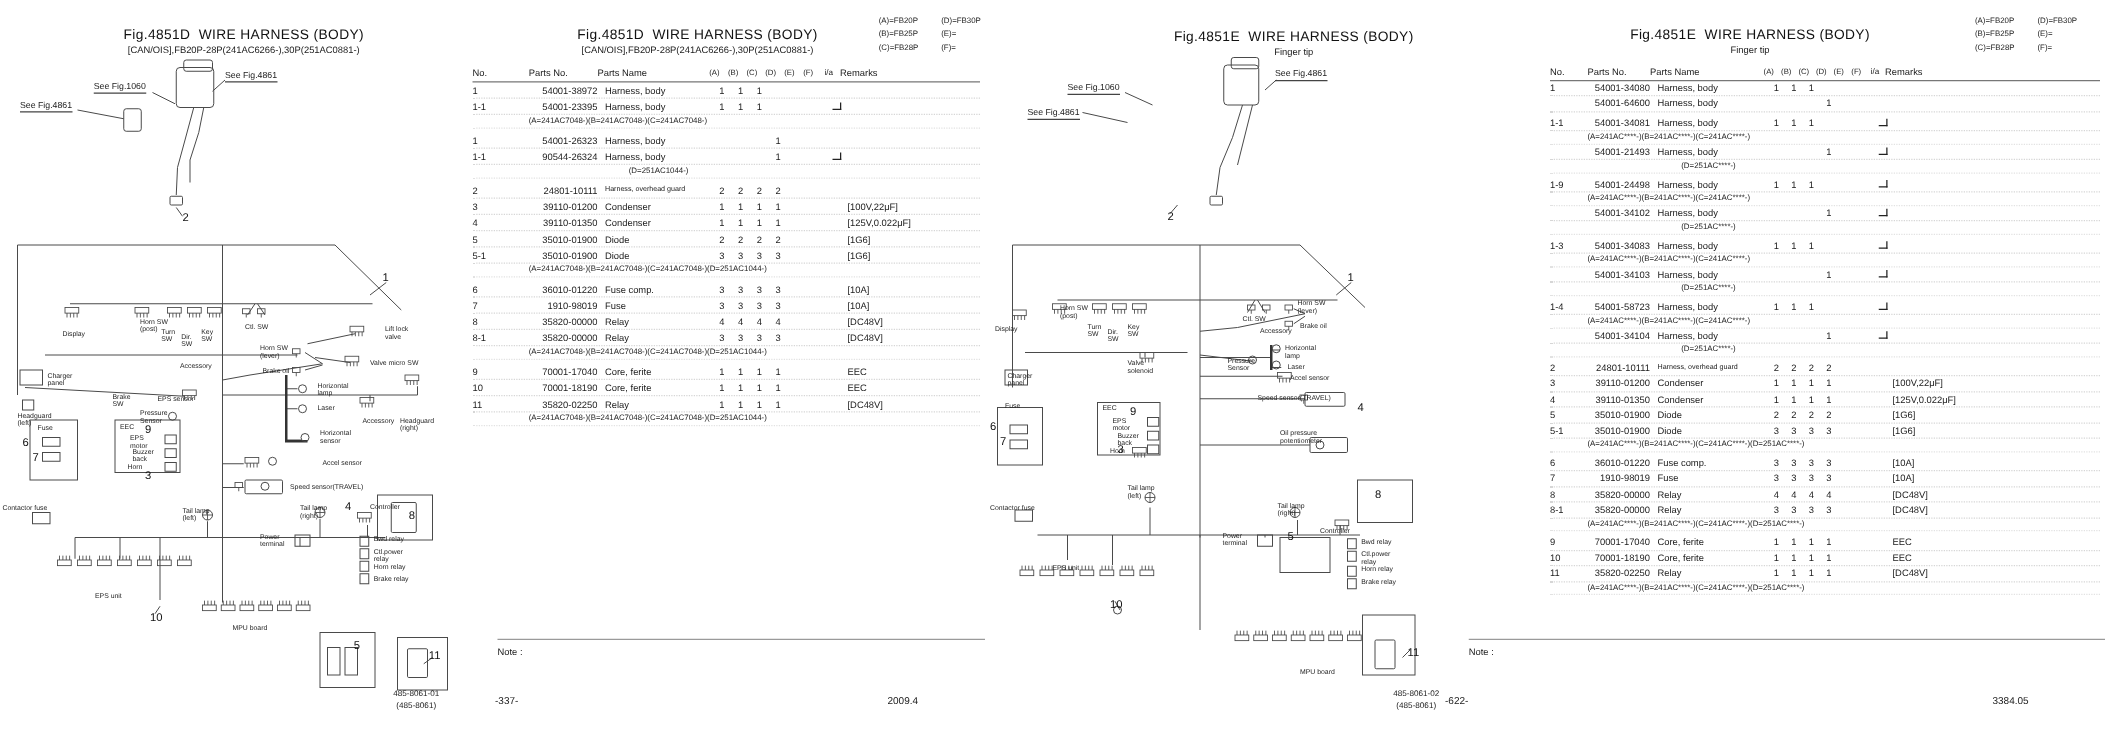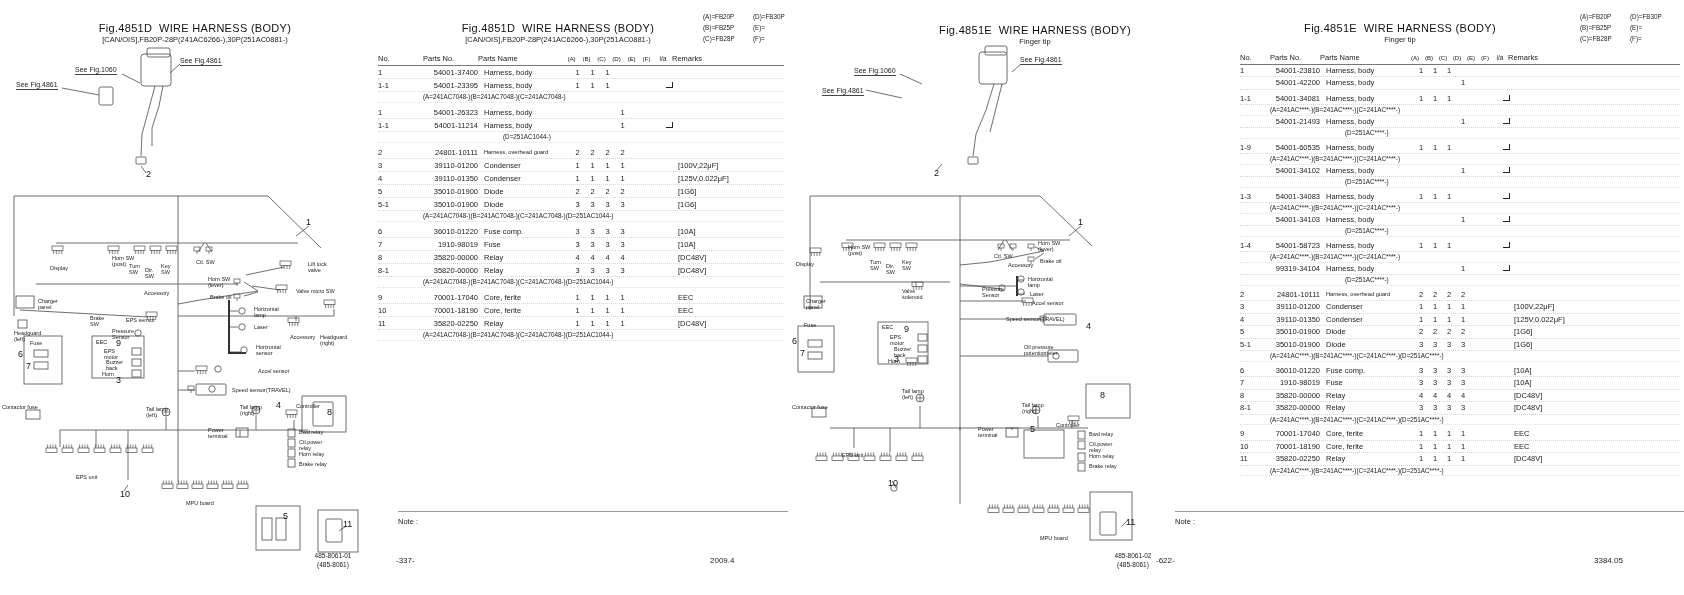--- a/index.html
+++ b/index.html
@@ -380,21 +380,21 @@
         <span class="c-q">(B)</span>
         <span class="c-q">(C)</span>
         <span class="c-q">(D)</span>
         <span class="c-q">(E)</span>
         <span class="c-q">(F)</span>
         <span class="c-ia">i/a</span>
         <span class="c-rem">Remarks</span>
       </div>
       <div class="prow">
         <span class="c-no">1</span>
-        <span class="c-pn">54001-37400</span>
+        <span class="c-pn">54001-38972</span>
         <span class="c-name">Harness, body</span>
         <span class="c-q">1</span>
         <span class="c-q">1</span>
         <span class="c-q">1</span>
         <span class="c-q"></span>
         <span class="c-q"></span>
         <span class="c-q"></span>
         <span class="c-ia"></span>
         <span class="c-rem"></span>
       </div>
@@ -420,21 +420,21 @@
         <span class="c-q"></span>
         <span class="c-q"></span>
         <span class="c-q">1</span>
         <span class="c-q"></span>
         <span class="c-q"></span>
         <span class="c-ia"></span>
         <span class="c-rem"></span>
       </div>
       <div class="prow">
         <span class="c-no">1-1</span>
-        <span class="c-pn">54001-11214</span>
+        <span class="c-pn">90544-26324</span>
         <span class="c-name">Harness, body</span>
         <span class="c-q"></span>
         <span class="c-q"></span>
         <span class="c-q"></span>
         <span class="c-q">1</span>
         <span class="c-q"></span>
         <span class="c-q"></span>
         <span class="c-ia"><i class="ia-mark"></i></span>
         <span class="c-rem"></span>
       </div>
@@ -900,34 +900,34 @@
         <span class="c-q">(B)</span>
         <span class="c-q">(C)</span>
         <span class="c-q">(D)</span>
         <span class="c-q">(E)</span>
         <span class="c-q">(F)</span>
         <span class="c-ia">i/a</span>
         <span class="c-rem">Remarks</span>
       </div>
       <div class="prow">
         <span class="c-no">1</span>
-        <span class="c-pn">54001-23810</span>
+        <span class="c-pn">54001-34080</span>
         <span class="c-name">Harness, body</span>
         <span class="c-q">1</span>
         <span class="c-q">1</span>
         <span class="c-q">1</span>
         <span class="c-q"></span>
         <span class="c-q"></span>
         <span class="c-q"></span>
         <span class="c-ia"></span>
         <span class="c-rem"></span>
       </div>
       <div class="prow">
         <span class="c-no"></span>
-        <span class="c-pn">54001-42200</span>
+        <span class="c-pn">54001-64600</span>
         <span class="c-name">Harness, body</span>
         <span class="c-q"></span>
         <span class="c-q"></span>
         <span class="c-q"></span>
         <span class="c-q">1</span>
         <span class="c-q"></span>
         <span class="c-q"></span>
         <span class="c-ia"></span>
         <span class="c-rem"></span>
       </div>
@@ -954,21 +954,21 @@
         <span class="c-q"></span>
         <span class="c-q">1</span>
         <span class="c-q"></span>
         <span class="c-q"></span>
         <span class="c-ia"><i class="ia-mark"></i></span>
         <span class="c-rem"></span>
       </div>
       <div class="prow sub ctr">(D=251AC****-)</div>
       <div class="prow gap">
         <span class="c-no">1-9</span>
-        <span class="c-pn">54001-60535</span>
+        <span class="c-pn">54001-24498</span>
         <span class="c-name">Harness, body</span>
         <span class="c-q">1</span>
         <span class="c-q">1</span>
         <span class="c-q">1</span>
         <span class="c-q"></span>
         <span class="c-q"></span>
         <span class="c-q"></span>
         <span class="c-ia"><i class="ia-mark"></i></span>
         <span class="c-rem"></span>
       </div>
@@ -1024,21 +1024,21 @@
         <span class="c-q">1</span>
         <span class="c-q"></span>
         <span class="c-q"></span>
         <span class="c-q"></span>
         <span class="c-ia"><i class="ia-mark"></i></span>
         <span class="c-rem"></span>
       </div>
       <div class="prow sub">(A=241AC****-)(B=241AC****-)(C=241AC****-)</div>
       <div class="prow">
         <span class="c-no"></span>
-        <span class="c-pn">99319-34104</span>
+        <span class="c-pn">54001-34104</span>
         <span class="c-name">Harness, body</span>
         <span class="c-q"></span>
         <span class="c-q"></span>
         <span class="c-q"></span>
         <span class="c-q">1</span>
         <span class="c-q"></span>
         <span class="c-q"></span>
         <span class="c-ia"><i class="ia-mark"></i></span>
         <span class="c-rem"></span>
       </div>

